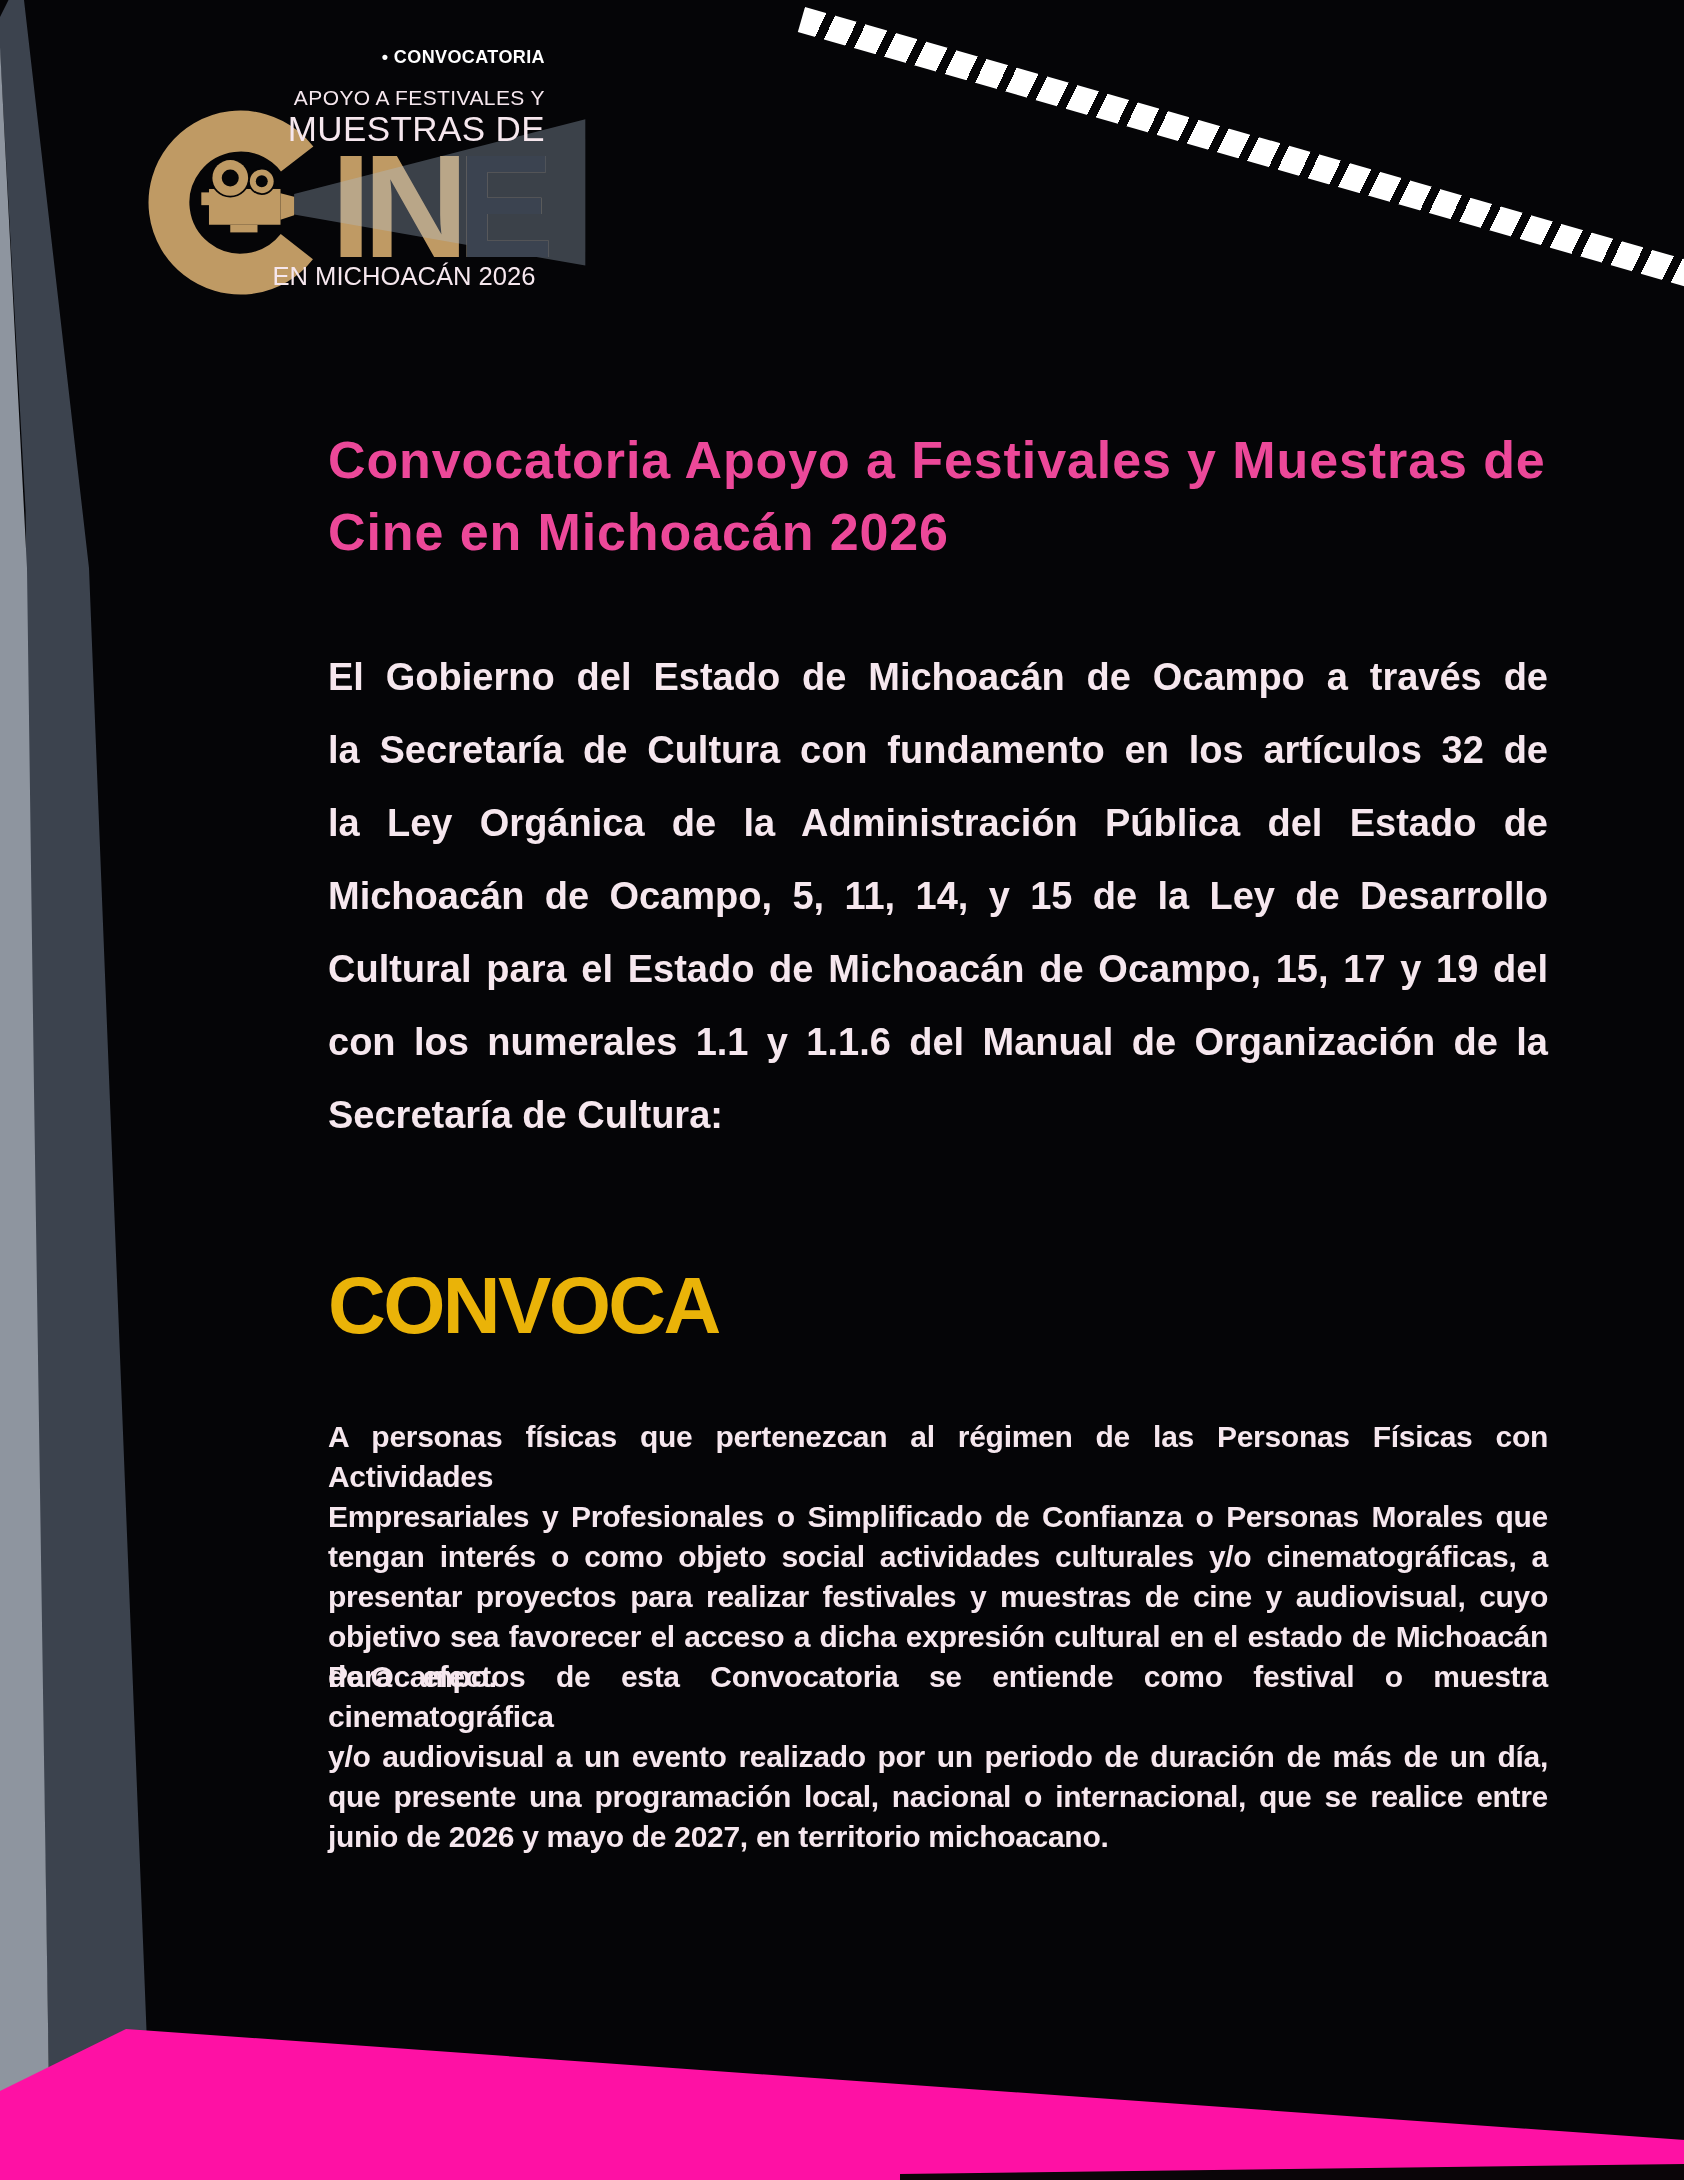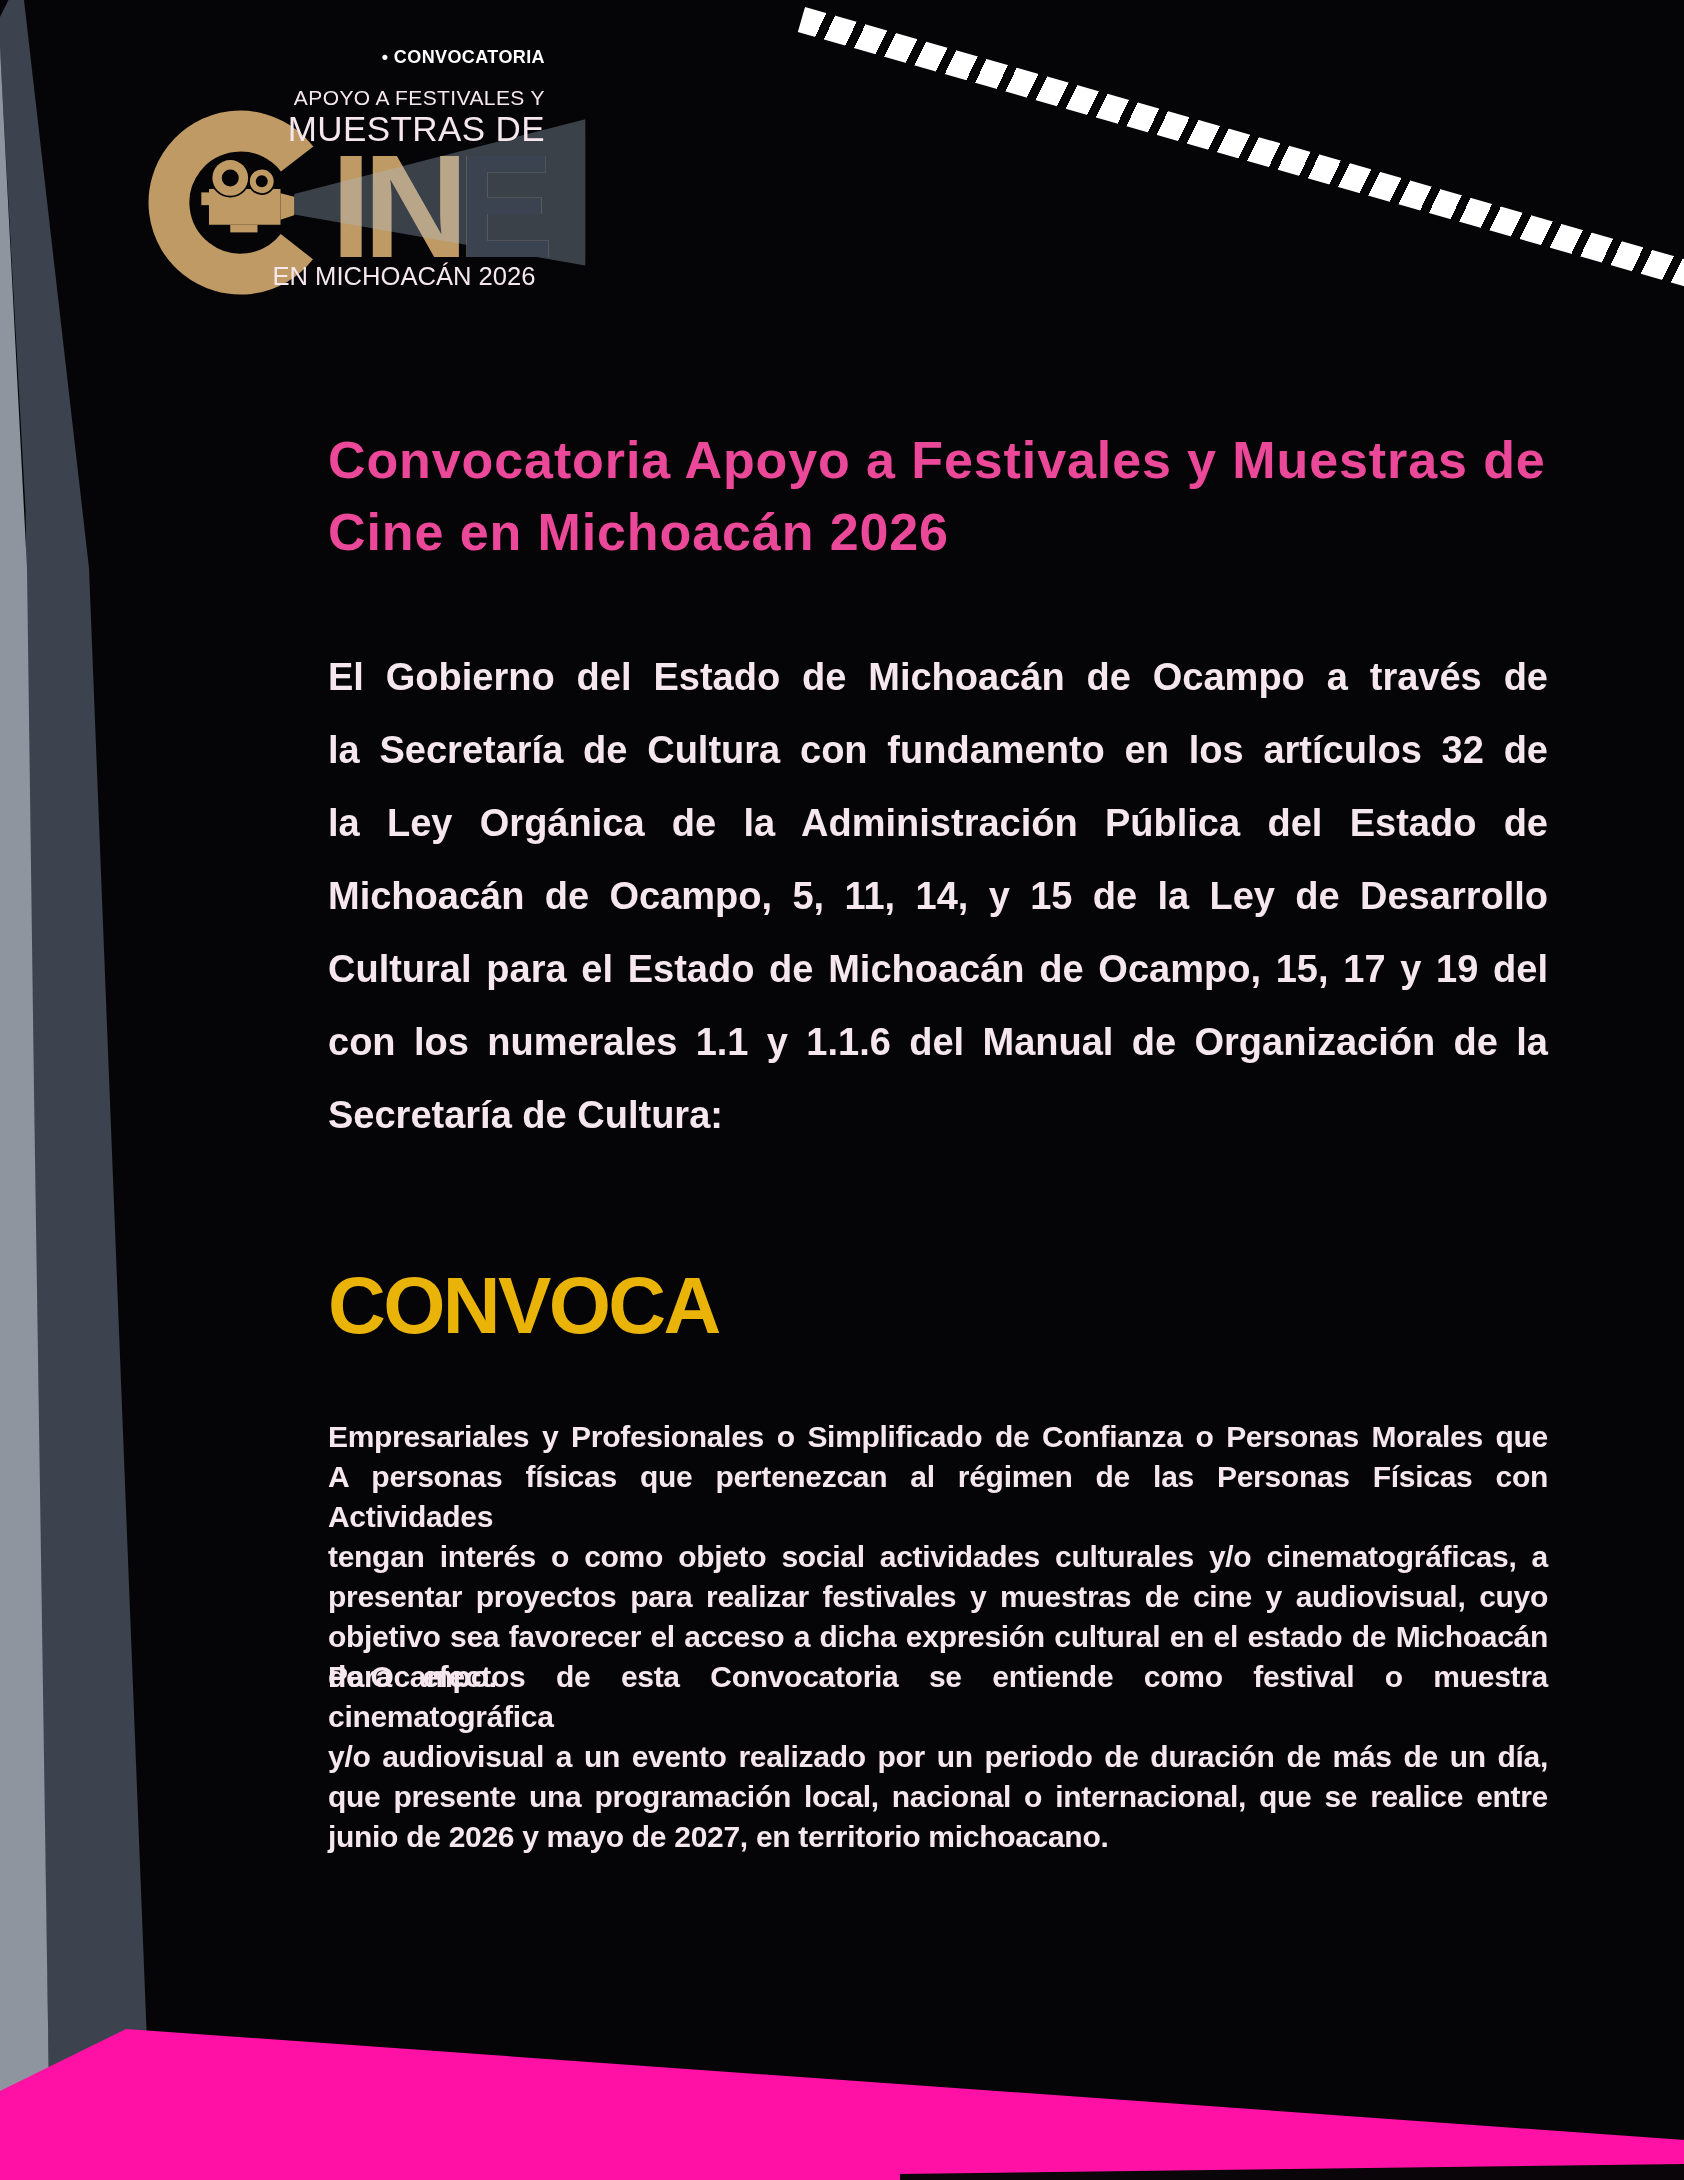--- a/index.html
+++ b/index.html
@@ -112,22 +112,22 @@
     <div class="line">la Ley Orgánica de la Administración Pública del Estado de</div>
     <div class="line">Michoacán de Ocampo, 5, 11, 14, y 15 de la Ley de Desarrollo</div>
     <div class="line">Cultural para el Estado de Michoacán de Ocampo, 15, 17 y 19 del</div>
     <div class="line">con los numerales 1.1 y 1.1.6 del Manual de Organización de la</div>
     <div class="line last">Secretaría de Cultura:</div>
   </div>
 
 <div class="abs col" id="convoca">CONVOCA</div>
 
 <div class="abs col just small-body" id="body1">
+    <div class="line">A personas físicas que pertenezcan al régimen de las Personas Físicas con Actividades</div>
     <div class="line">Empresariales y Profesionales o Simplificado de Confianza o Personas Morales que</div>
-    <div class="line">A personas físicas que pertenezcan al régimen de las Personas Físicas con Actividades</div>
     <div class="line">tengan interés o como objeto social actividades culturales y/o cinematográficas, a</div>
     <div class="line">presentar proyectos para realizar festivales y muestras de cine y audiovisual, cuyo</div>
     <div class="line">objetivo sea favorecer el acceso a dicha expresión cultural en el estado de Michoacán</div>
     <div class="line last">de Ocampo.</div>
   </div>
 
 <div class="abs col just small-body" id="body2">
     <div class="line">Para efectos de esta Convocatoria se entiende como festival o muestra cinematográfica</div>
     <div class="line">y/o audiovisual a un evento realizado por un periodo de duración de más de un día,</div>
     <div class="line">que presente una programación local, nacional o internacional, que se realice entre</div>

